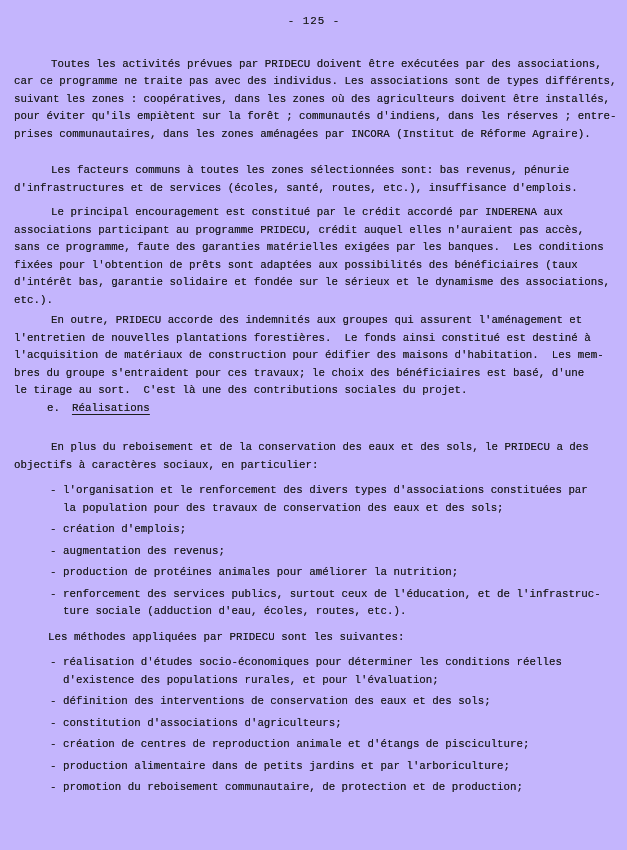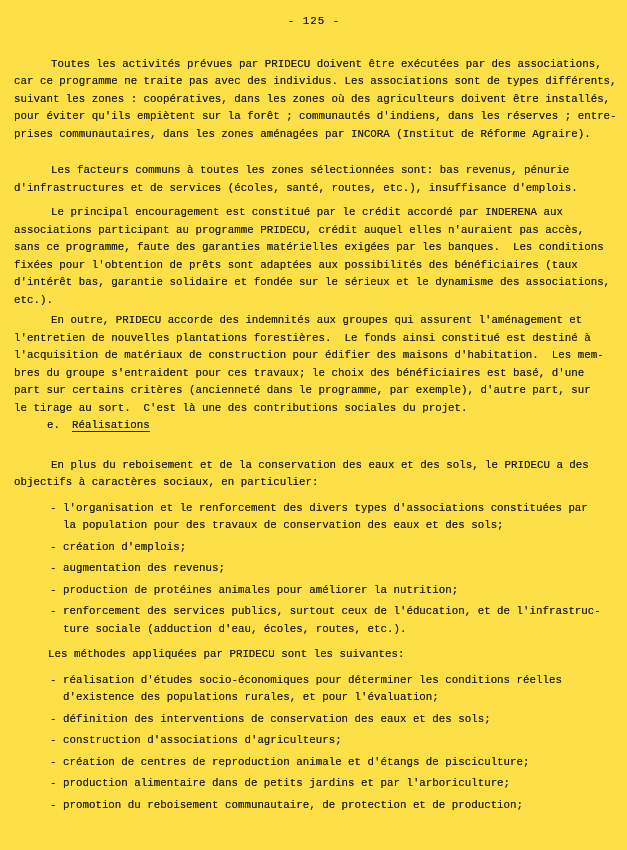--- a/index.html
+++ b/index.html
@@ -5,21 +5,21 @@
   html, body {
     margin: 0;
     padding: 0;
     background: #e8e8e6;
   }
   .page {
     position: relative;
     width: 627px;
     height: 850px;
     margin: 0;
-    background: #fde047;
+    background: #c4b5fd;
     box-sizing: border-box;
     padding: 13px 13px 16px 14px;
     font-family: "Liberation Mono", "DejaVu Sans Mono", monospace;
     font-size: 10.8px;
     line-height: 17.5px;
     color: #1c1c1c;
     text-shadow: 0 0 0.6px rgba(25,25,25,0.65);
     overflow: hidden;
   }
   .page-number {
@@ -93,21 +93,20 @@
     <div class="line">fixées pour l'obtention de prêts sont adaptées aux possibilités des bénéficiaires (taux</div>
     <div class="line">d'intérêt bas, garantie solidaire et fondée sur le sérieux et le dynamisme des associations,</div>
     <div class="line">etc.).</div>
   </div>
 
   <div class="para indented p4">
     <div class="line">En outre, PRIDECU accorde des indemnités aux groupes qui assurent l'aménagement et</div>
     <div class="line">l'entretien de nouvelles plantations forestières.  Le fonds ainsi constitué est destiné à</div>
     <div class="line">l'acquisition de matériaux de construction pour édifier des maisons d'habitation.  Les mem-</div>
     <div class="line">bres du groupe s'entraident pour ces travaux; le choix des bénéficiaires est basé, d'une</div>
-    <div class="line">part sur certains critères (ancienneté dans le programme, par exemple), d'autre part, sur</div>
     <div class="line">le tirage au sort.  C'est là une des contributions sociales du projet.</div>
   </div>
 
   <div class="section-heading">
     <span class="heading-letter">e.</span><span class="heading-title">Réalisations</span>
   </div>
 
   <div class="para indented p5">
     <div class="line">En plus du reboisement et de la conservation des eaux et des sols, le PRIDECU a des</div>
     <div class="line">objectifs à caractères sociaux, en particulier:</div>
@@ -162,21 +161,21 @@
     </div>
     <div class="bullet">
       <span class="bullet-dash">-</span>
       <div class="bullet-lines">
         <div class="line">définition des interventions de conservation des eaux et des sols;</div>
       </div>
     </div>
     <div class="bullet">
       <span class="bullet-dash">-</span>
       <div class="bullet-lines">
-        <div class="line">construction d'associations d'agriculteurs;</div>
+        <div class="line">constitution d'associations d'agriculteurs;</div>
       </div>
     </div>
     <div class="bullet">
       <span class="bullet-dash">-</span>
       <div class="bullet-lines">
         <div class="line">création de centres de reproduction animale et d'étangs de pisciculture;</div>
       </div>
     </div>
     <div class="bullet">
       <span class="bullet-dash">-</span>

